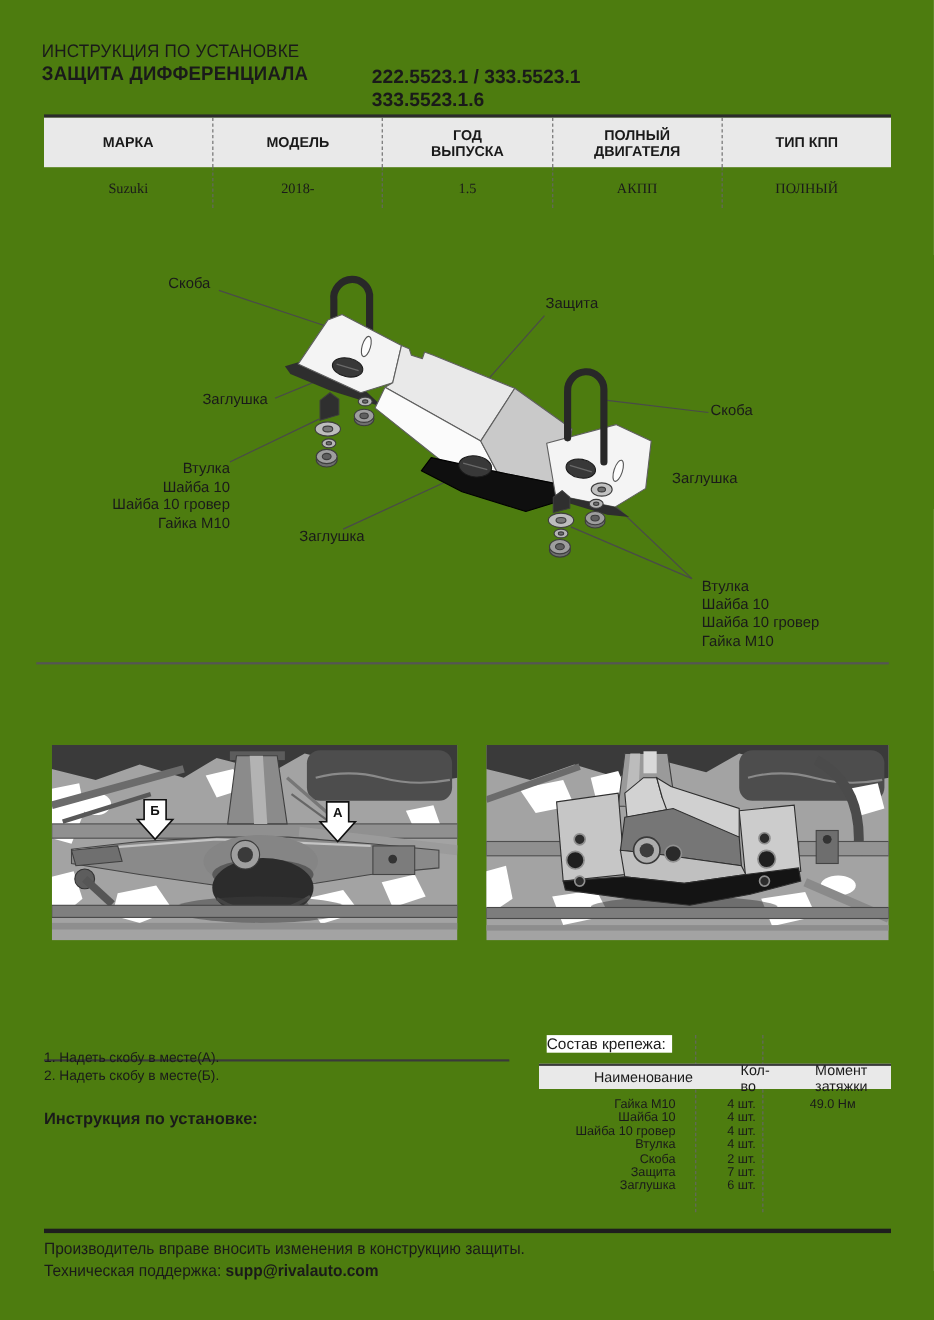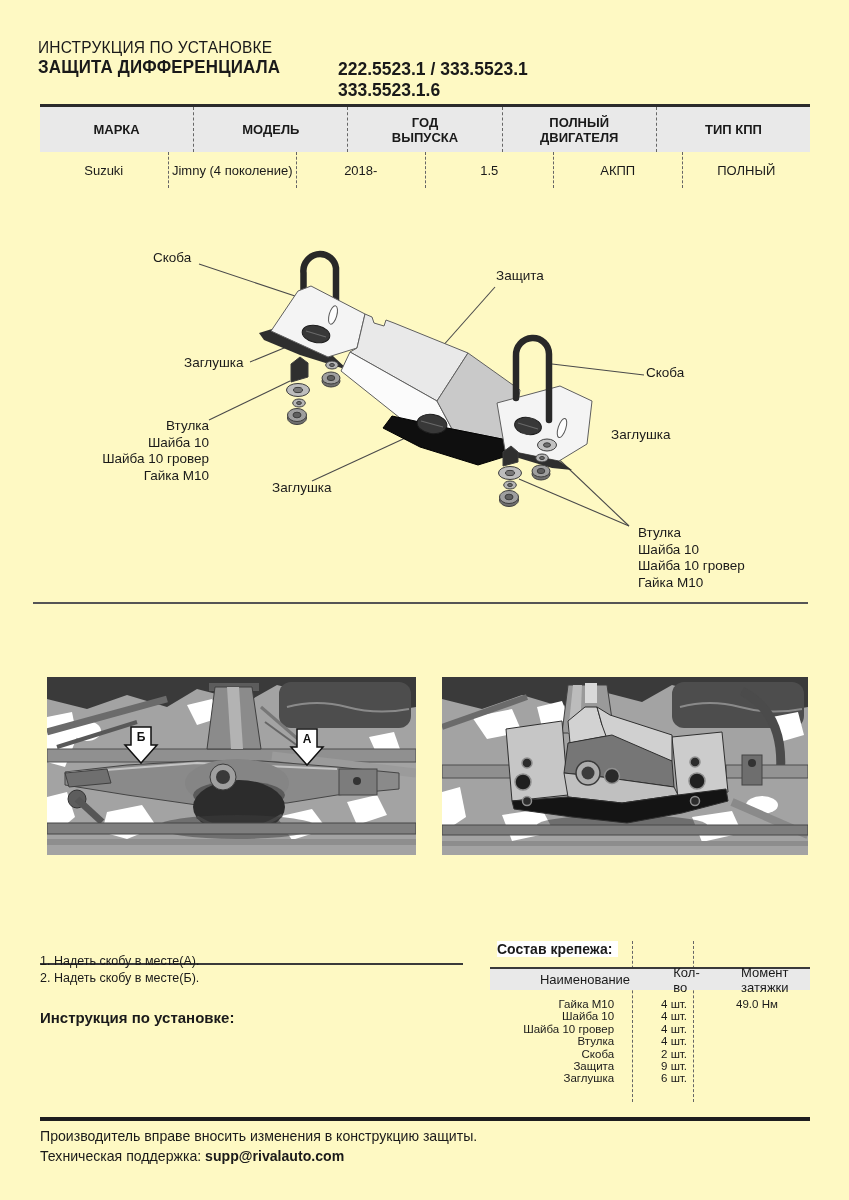--- a/index.html
+++ b/index.html
@@ -1,38 +1,38 @@
 <!DOCTYPE html>
 <html><head>
 <meta charset="utf-8">
 <style>
   * { margin:0; padding:0; box-sizing:border-box; }
   html,body { background:#fff; }
   .page {
-    position:relative; width:849px; height:1200px; background:#fef9c3;
+    position:relative; width:849px; height:1200px; background:#4d7c0f;
     font-family:"Liberation Sans", sans-serif; color:#1a1a1a; overflow:hidden;
   }
   .abs { position:absolute; }
   .cond { transform:scaleX(.94); transform-origin:0 0; }
 
   
   .h-line1 { left:38px; top:38px; font-size:16.5px; letter-spacing:.2px; }
   .h-line2 { left:38px; top:57px; font-size:18px; font-weight:bold; letter-spacing:.2px; }
   .part-nums { left:338px; top:59px; width:218px; text-align:left;
                font-size:17.5px; font-weight:bold; line-height:21px; }
 
   
   .vtable { left:40px; top:104px; width:770px; border-top:3px solid #2b2b2b; }
   .vhead { display:flex; background:#e9e9e9; }
   .vhead .cell { flex:1; min-height:45px; display:flex; align-items:center; justify-content:center;
                  text-align:center; font-size:13px; line-height:15px; border-left:1px dashed #666;font-weight:bold; }
   .vhead .cell span { max-width:95px; display:inline-block; }
   .vrow { display:flex; }
   .vrow .cell { flex:1; text-align:center; font-size:13px; padding:11px 2px 10px;
-                border-left:1px dashed #666; }
+                border-left:1px dashed #666;font-family:Liberation Serif, serif; }
   .vtable .cell:first-child { border-left:none; }
 
   
   .diagram-svg { left:40px; top:230px; }
   .dlabel { font-size:13.5px; white-space:nowrap; }
   .hw-block { font-size:13.5px; line-height:16.5px; }
   #hw-left  { left:40px;  top:418px; width:169px; text-align:right; }
   #hw-right { left:638px; top:525px; text-align:left; }
   .sep-line { left:33px; top:602px; width:775px; height:2px; background:#555; }
 
@@ -42,21 +42,21 @@
   .photo-right { left:442px; top:677px; width:366px; height:178px; }
 
   
   .instr-title { left:40px; top:976px; font-size:15px; font-weight:bold;margin-top:33px; }
   .instr-rule  { left:40px; top:963px; width:423px; height:2px; background:#3a3a3a; }
   .instr-steps { left:40px; top:953px; width:440px; font-size:12.5px; line-height:17px; }
 
   .fpanel { left:490px; top:941px; width:320px; height:165px; }
   .fpanel .dash { position:absolute; top:0; height:161px; border-left:1px dashed #666; }
   .fpanel .dash.d1 { left:142px; } .fpanel .dash.d2 { left:203px; }
-  .ftitle { position:absolute; left:7px; top:0; font-size:14px; font-weight:bold; background:#fff; padding-right:6px; }
+  .ftitle { position:absolute; left:7px; top:0; font-size:14px; font-weight:normal; background:#fff; padding-right:6px; }
   .fhead { position:absolute; left:0; top:26px; width:320px; height:23px; background:#e9e9e9;
            border-top:2px solid #3a3a3a; display:flex; font-size:13px; }
   .fhead span { display:flex; align-items:center; justify-content:center;padding-left:48px; }
   .fh-name { width:142px; } .fh-qty { width:61px; } .fh-torq { width:117px; }
   .frows { position:absolute; left:0; top:57px; width:320px; }
   .frow { display:flex; font-size:11.5px; line-height:12.4px; }
   .fname { width:137px; text-align:right; }
   .fqty  { width:66px;  text-align:center;margin-left:30px; }
   .ftorq { width:117px; text-align:center; }
 
@@ -91,21 +91,20 @@
         </div>
       <div class="cell">
           <span>ПОЛНЫЙ ДВИГАТЕЛЯ</span>
         </div>
       <div class="cell">
           <span>ТИП КПП</span>
         </div>
     </div>
     <div class="vrow">
       <div class="cell">Suzuki</div>
-      <div class="cell">Jimny (4 поколение)</div>
       <div class="cell">2018-</div>
       <div class="cell">1.5</div>
       <div class="cell">АКПП</div>
       <div class="cell">ПОЛНЫЙ</div>
     </div>
   </div>
 
   <svg class="abs diagram-svg" width="770" height="370" viewBox="40 230 770 370">
 
     <g stroke="#4a4a4a" stroke-width="1.1">
@@ -342,21 +341,21 @@
         <span class="fqty">4 шт.</span>
         <span class="ftorq"></span>
       </div>
       <div class="frow">
         <span class="fname">Скоба</span>
         <span class="fqty">2 шт.</span>
         <span class="ftorq"></span>
       </div>
       <div class="frow">
         <span class="fname">Защита</span>
-        <span class="fqty">9 шт.</span>
+        <span class="fqty">7 шт.</span>
         <span class="ftorq"></span>
       </div>
       <div class="frow">
         <span class="fname">Заглушка</span>
         <span class="fqty">6 шт.</span>
         <span class="ftorq"></span>
       </div>
     </div>
   </div>
 

